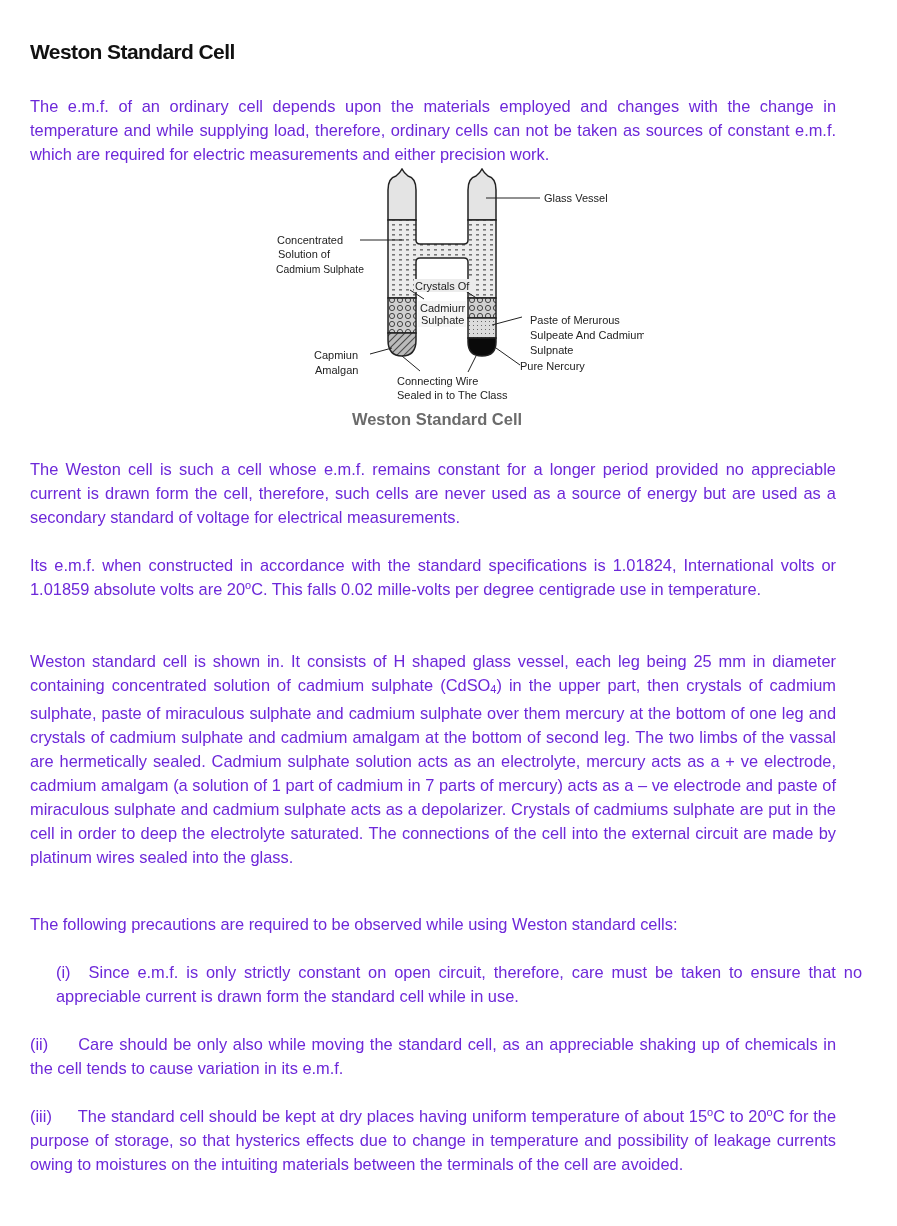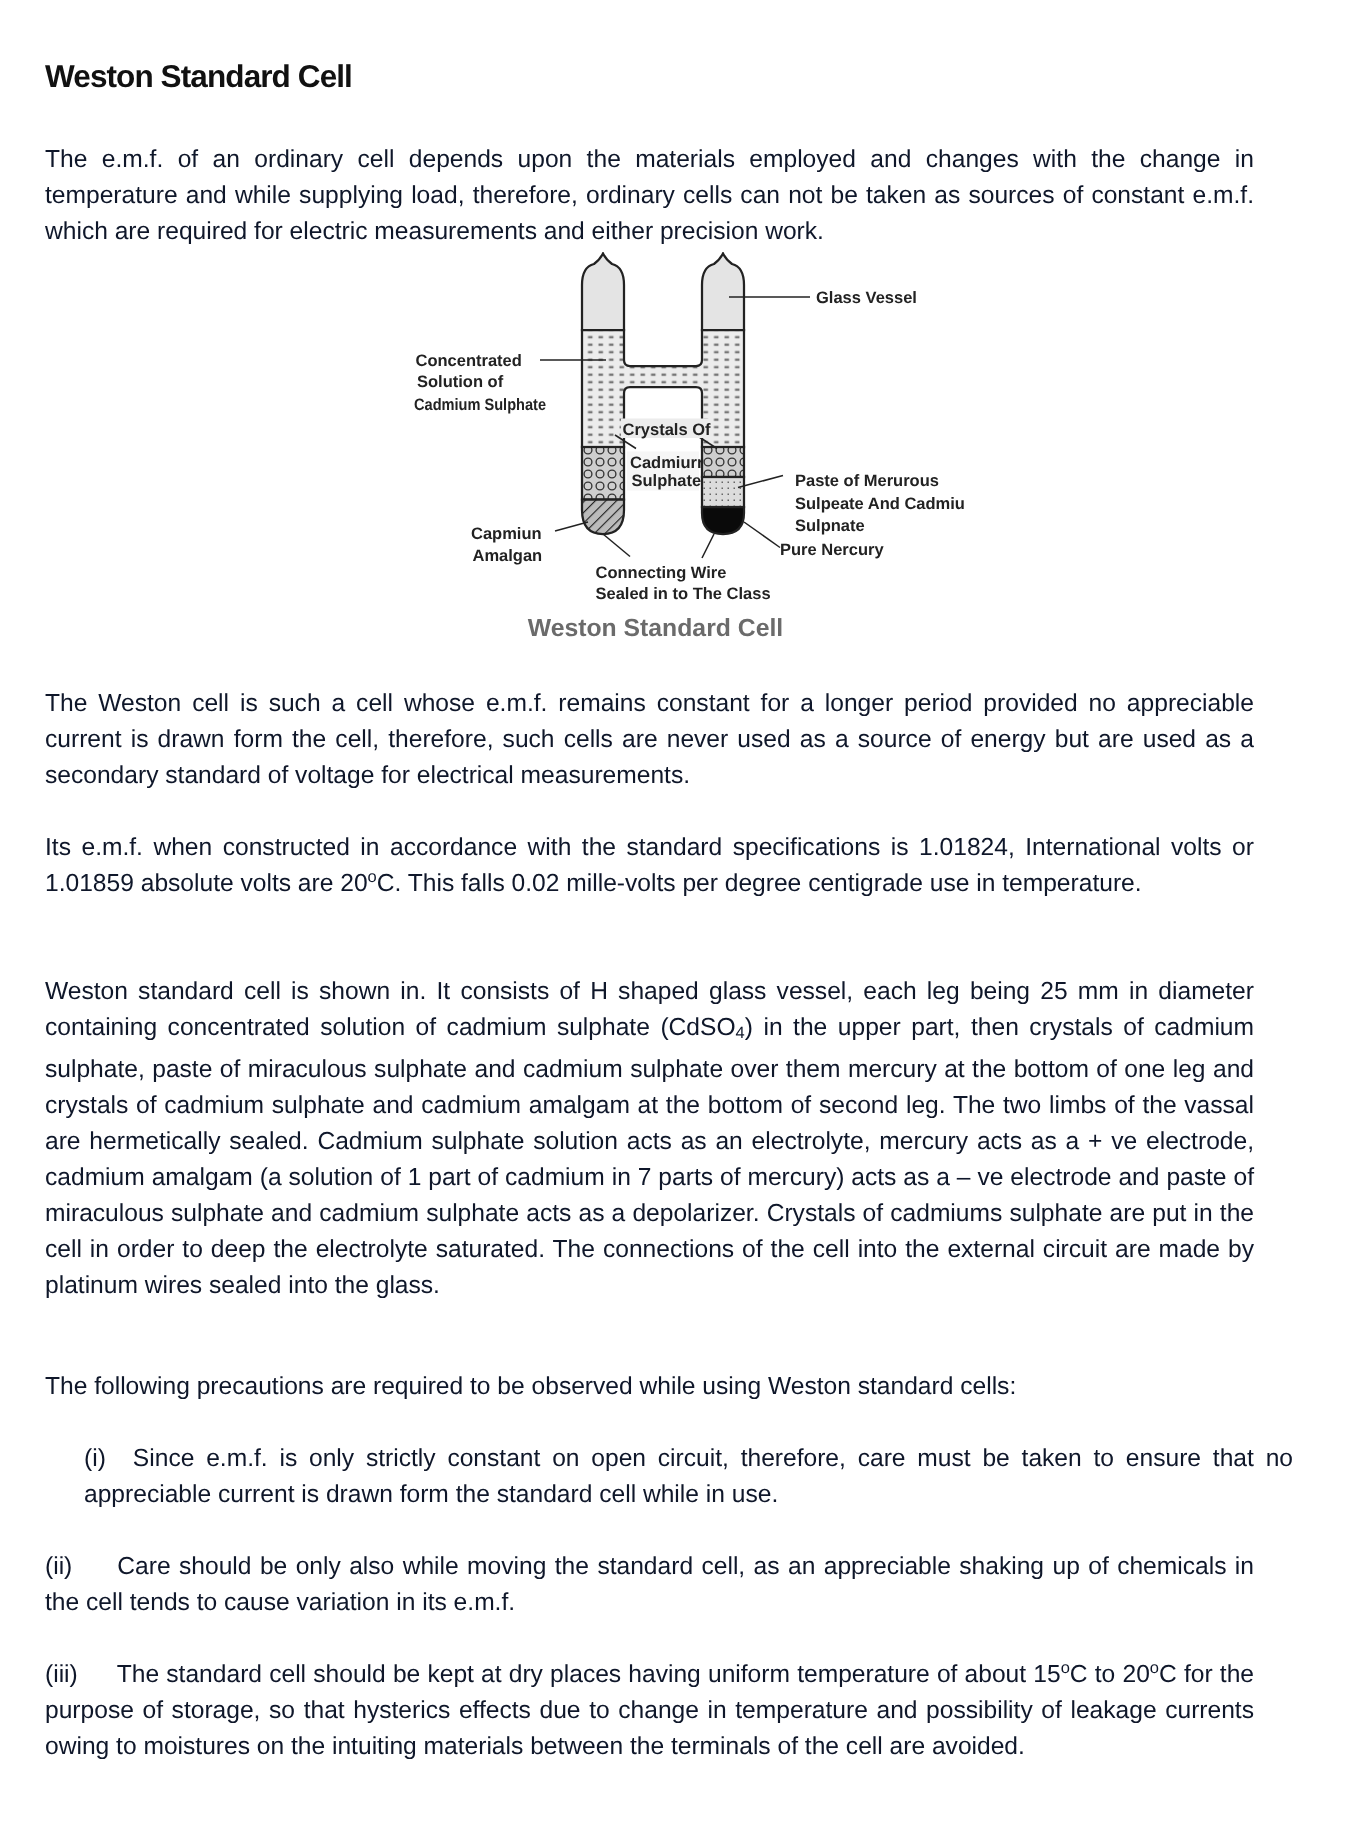--- a/index.html
+++ b/index.html
@@ -6,26 +6,26 @@
   body { width: 897px; height: 1226px; overflow: hidden; position: relative; }
   .page { position: absolute; left: 30px; top: 0; width: 806px; }
   h1 {
     position: absolute; top: 40px; left: 0; margin: 0;
     font-family: "Liberation Sans", sans-serif; font-weight: bold;
     font-size: 21px; letter-spacing: -0.6px; color: #111111;
   }
   p {
     position: absolute; left: 0; width: 806px; margin: 0;
     font-family: "Liberation Sans", sans-serif; font-size: 16.4px;
-    line-height: 24px; color: #0f172a; text-align: justify;
+    line-height: 24px; color: #6d28d9; text-align: justify;
     text-align-last: left;
   }
   sub { font-size: 11px; vertical-align: -2px; }
   sup { font-size: 11px; vertical-align: 6px; line-height: 0; }
-  .figure { position: absolute; top: 168px; left: 214px; width: 400px; height: 240px; font-weight: bold; }
+  .figure { position: absolute; top: 168px; left: 214px; width: 400px; height: 240px; }
   .figure svg { width: 400px; height: 240px; display: block; }
   .fig-label { font-family: "Liberation Sans", sans-serif; font-size: 11px; fill: #222; }
   .caption {
     position: absolute; top: 410px; left: 0; width: 814px; text-align: center;
     font-family: "Liberation Sans", sans-serif; font-weight: bold; font-size: 16.5px;
     color: #6b6b6b;
   }
   .tab { display: inline-block; }
 </style>
 </head>

